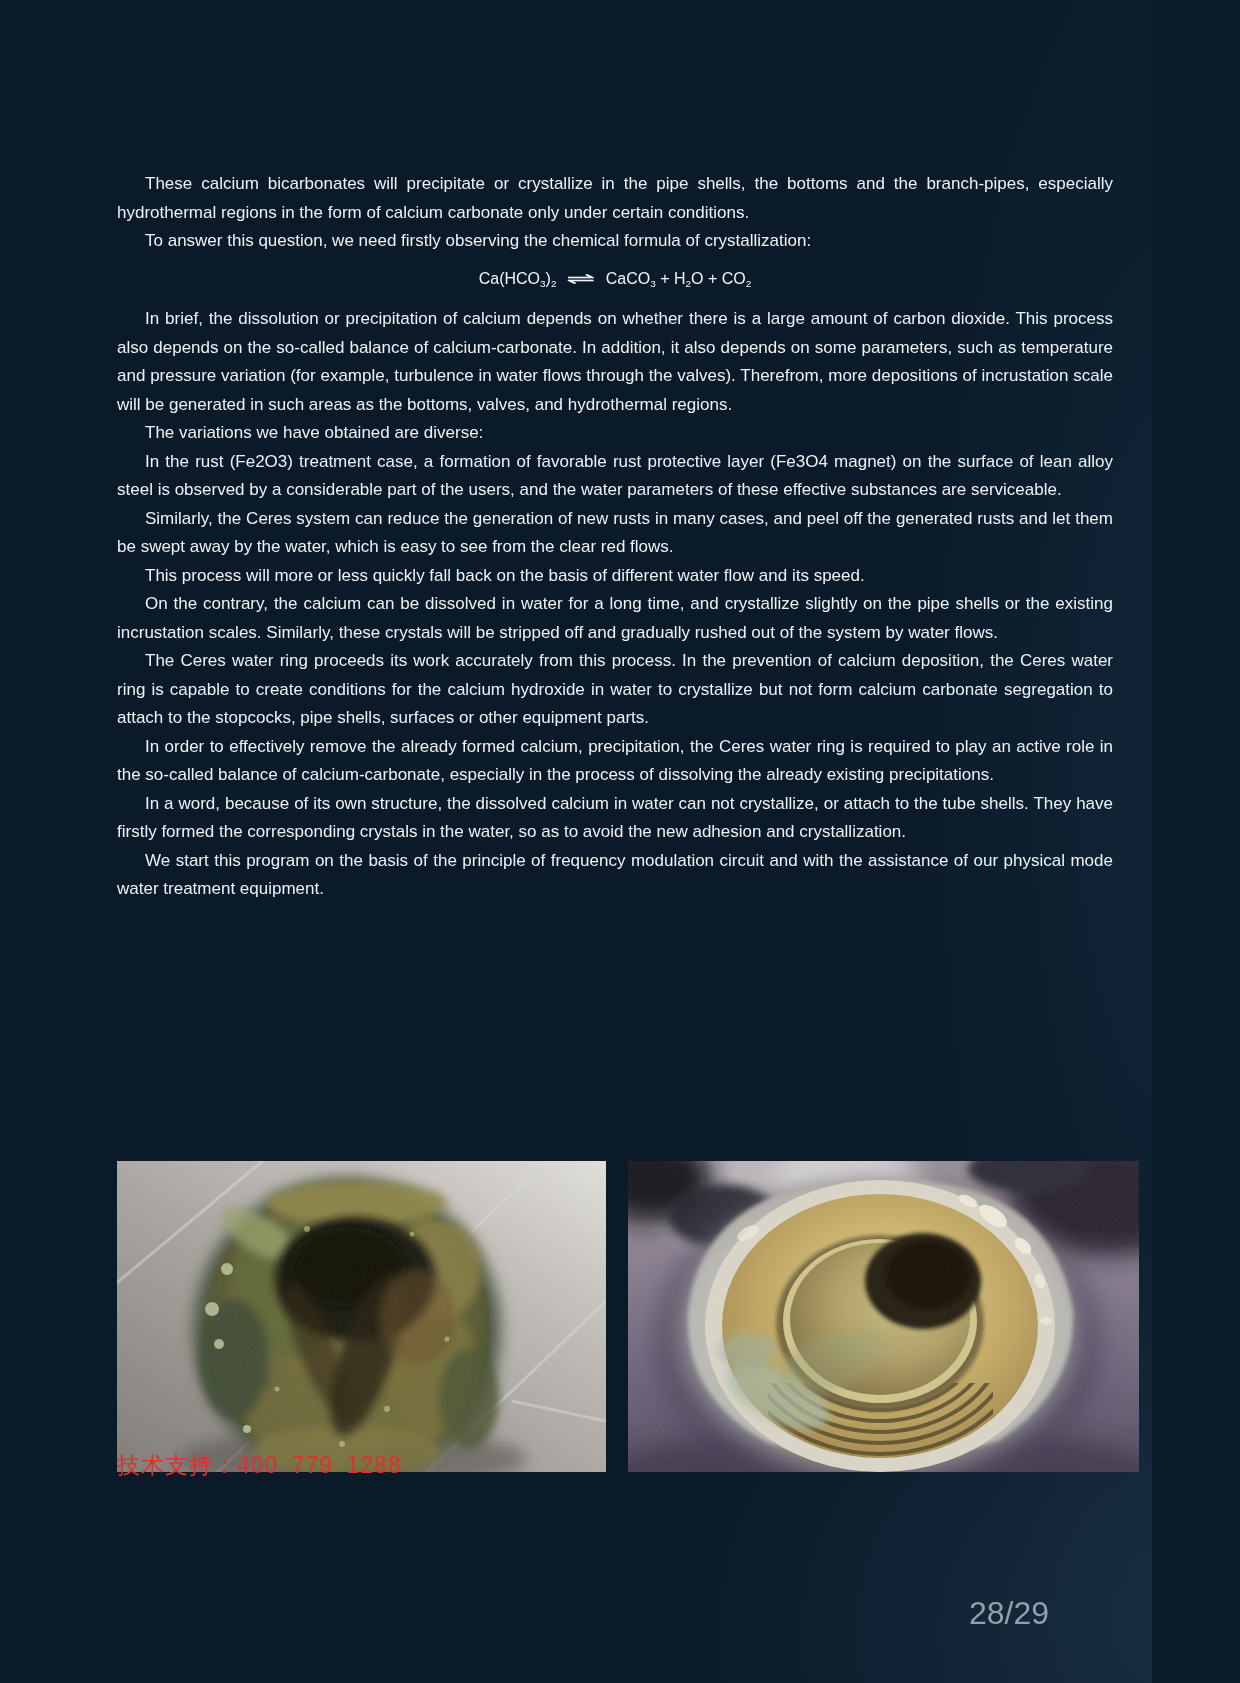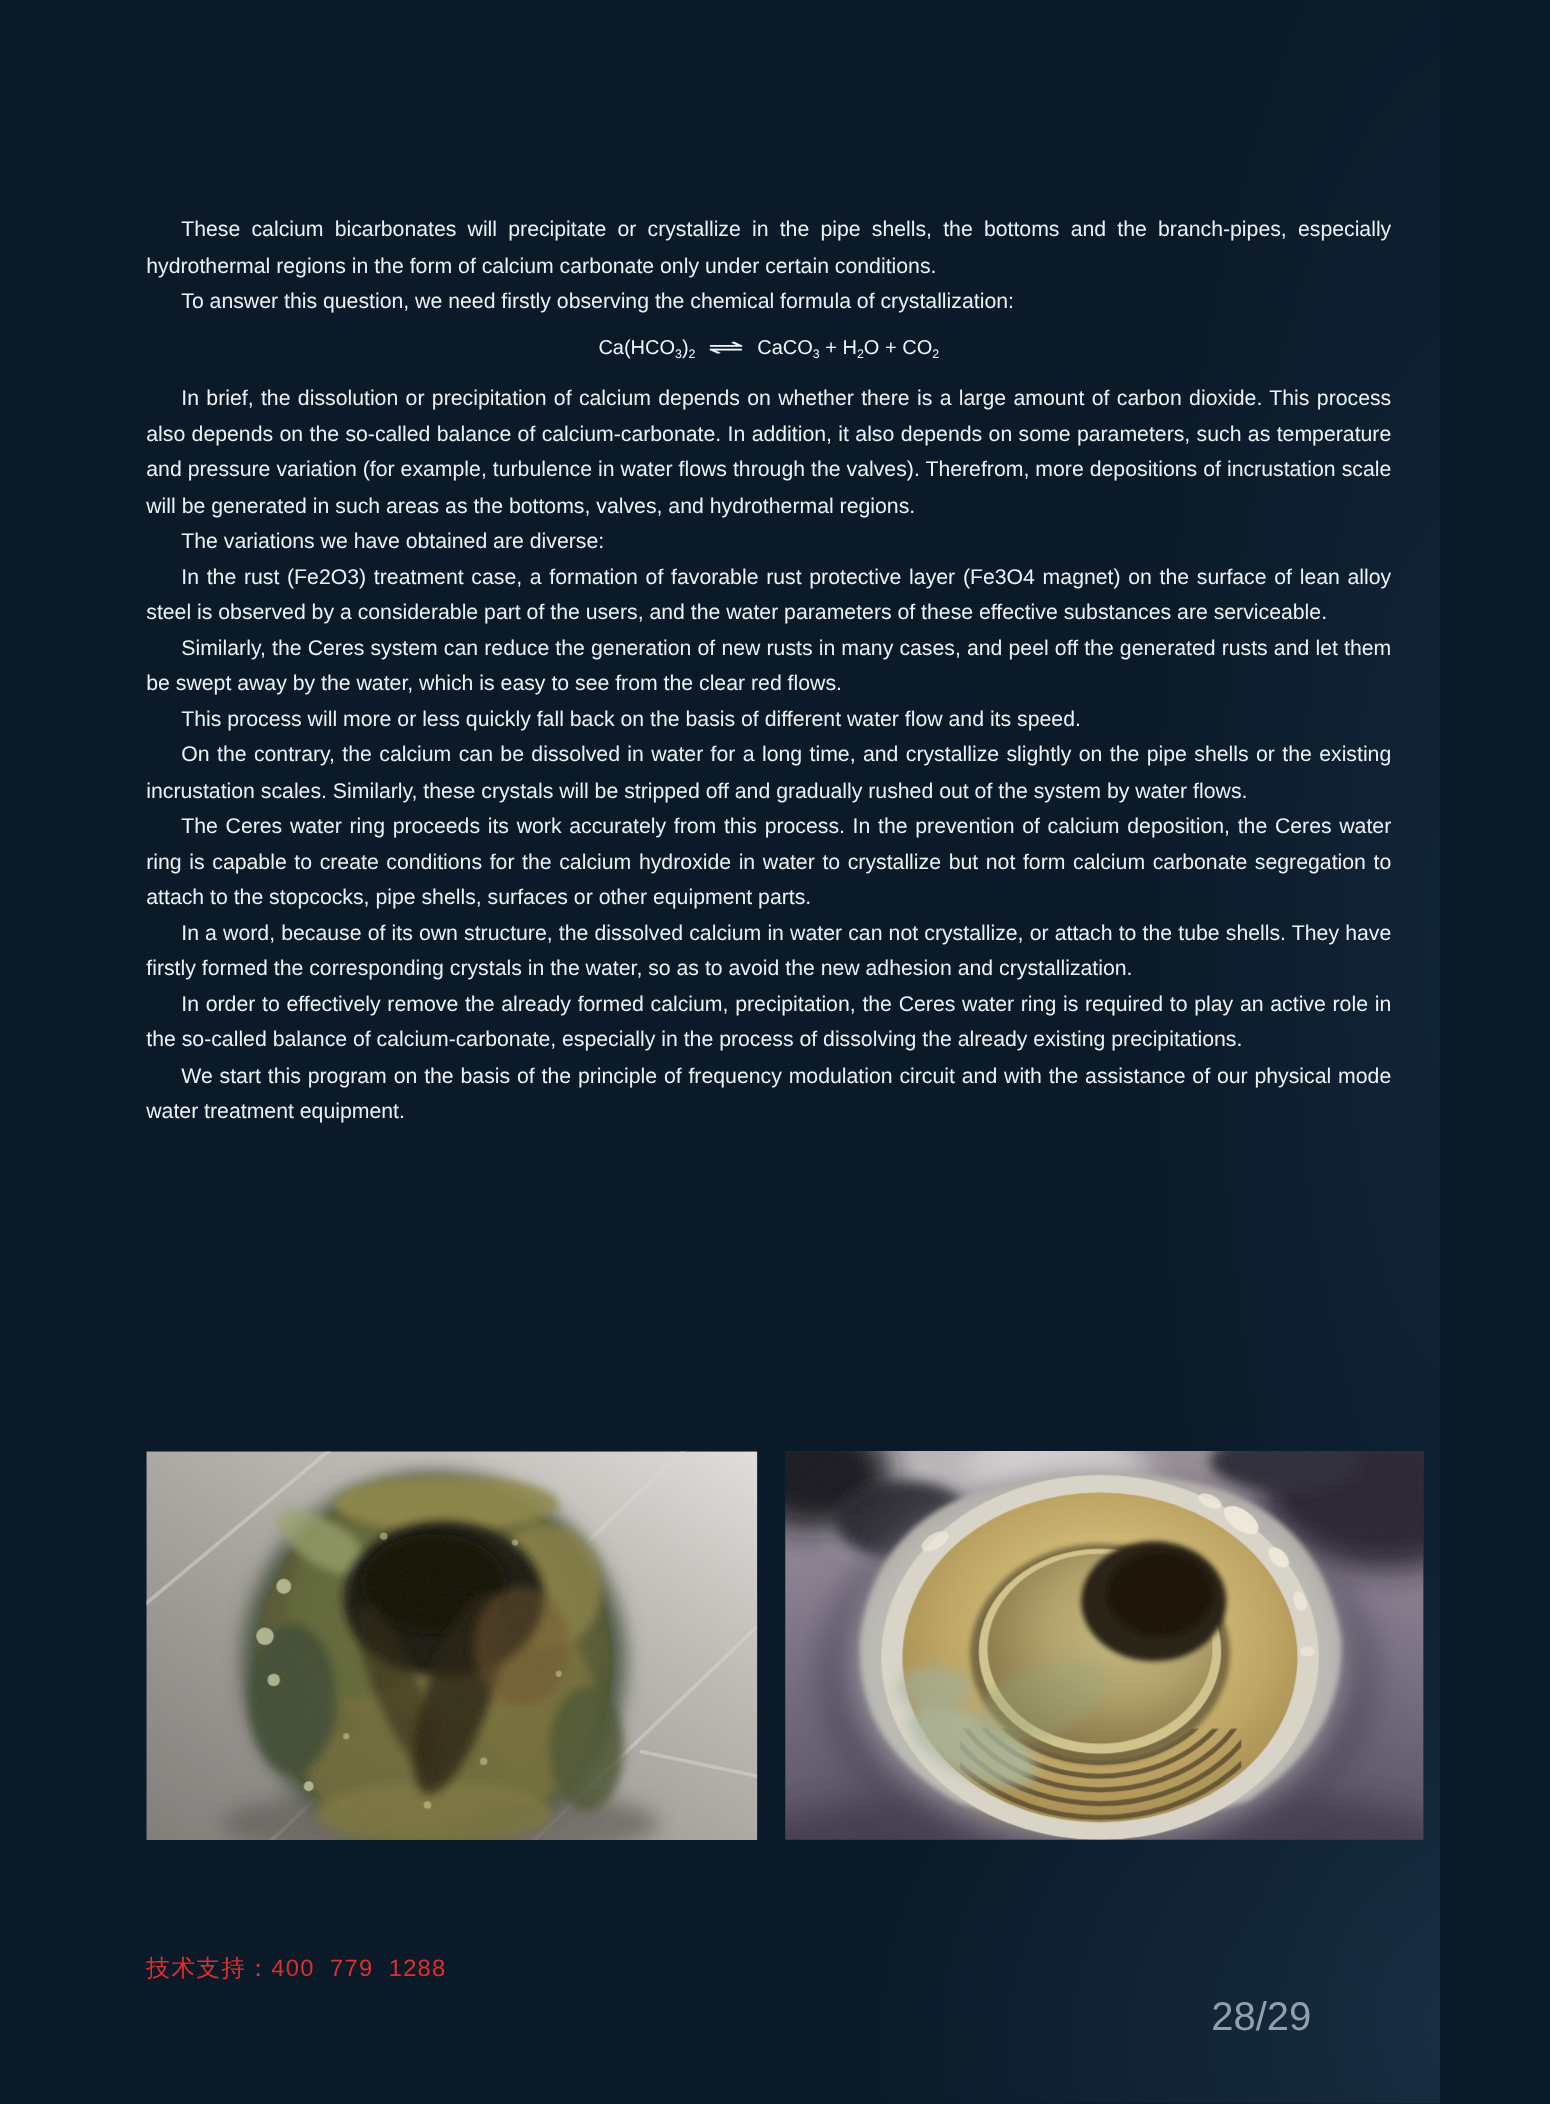--- a/index.html
+++ b/index.html
@@ -46,22 +46,22 @@
     position: absolute;
     left: 117px; top: 1161px;
     width: 1022px; height: 311px;
     display: flex; gap: 22px;
   }
   .photo { width: 489px; height: 311px; overflow: hidden; }
   .photo.right { width: 511px; }
   .photo svg { display: block; }
   .support {
     position: absolute;
-    left: 117px; top: 1562px;
-    font-size: 19px;
+    left: 117px; top: 1450px;
+    font-size: 23px;
     letter-spacing: 1px;
     word-spacing: 6px;
   }
   .page-num {
     position: absolute;
     right: 103px; top: 1595px;
     font-size: 32px;
   }
 </style>
 </head>
@@ -73,22 +73,22 @@
     <p class="para">These calcium bicarbonates will precipitate or crystallize in the pipe shells, the bottoms and the branch-pipes, especially hydrothermal regions in the form of calcium carbonate only under certain conditions.</p>
     <p class="para">To answer this question, we need firstly observing the chemical formula of crystallization:</p>
     <div class="formula"><span>Ca(HCO</span><span class="sub">3</span><span>)</span><span class="sub">2</span><span class="arrow">⇌</span><span>CaCO</span><span class="sub">3</span><span> + H</span><span class="sub">2</span><span>O + CO</span><span class="sub">2</span></div>
     <p class="para">In brief, the dissolution or precipitation of calcium depends on whether there is a large amount of carbon dioxide. This process also depends on the so-called balance of calcium-carbonate. In addition, it also depends on some parameters, such as temperature and pressure variation (for example, turbulence in water flows through the valves). Therefrom, more depositions of incrustation scale will be generated in such areas as the bottoms, valves, and hydrothermal regions.</p>
     <p class="para">The variations we have obtained are diverse:</p>
     <p class="para">In the rust (Fe2O3) treatment case, a formation of favorable rust protective layer (Fe3O4 magnet) on the surface of lean alloy steel is observed by a considerable part of the users, and the water parameters of these effective substances are serviceable.</p>
     <p class="para">Similarly, the Ceres system can reduce the generation of new rusts in many cases, and peel off the generated rusts and let them be swept away by the water, which is easy to see from the clear red flows.</p>
     <p class="para">This process will more or less quickly fall back on the basis of different water flow and its speed.</p>
     <p class="para">On the contrary, the calcium can be dissolved in water for a long time, and crystallize slightly on the pipe shells or the existing incrustation scales. Similarly, these crystals will be stripped off and gradually rushed out of the system by water flows.</p>
     <p class="para">The Ceres water ring proceeds its work accurately from this process. In the prevention of calcium deposition, the Ceres water ring is capable to create conditions for the calcium hydroxide in water to crystallize but not form calcium carbonate segregation to attach to the stopcocks, pipe shells, surfaces or other equipment parts.</p>
+    <p class="para">In order to effectively remove the already formed calcium, precipitation, the Ceres water ring is required to play an active role in the so-called balance of calcium-carbonate, especially in the process of dissolving the already existing precipitations.</p>
     <p class="para">In a word, because of its own structure, the dissolved calcium in water can not crystallize, or attach to the tube shells. They have firstly formed the corresponding crystals in the water, so as to avoid the new adhesion and crystallization.</p>
-    <p class="para">In order to effectively remove the already formed calcium, precipitation, the Ceres water ring is required to play an active role in the so-called balance of calcium-carbonate, especially in the process of dissolving the already existing precipitations.</p>
     <p class="para">We start this program on the basis of the principle of frequency modulation circuit and with the assistance of our physical mode water treatment equipment.</p>
   </div>
 
   <div class="photos">
 
     <div class="photo left" aria-label="corroded scale-filled pipe cross-section on tiled floor">
       <svg width="489" height="311" viewBox="0 0 489 311" xmlns="http://www.w3.org/2000/svg">
         <defs>
           <linearGradient id="tileG" x1="0" y1="1" x2="1" y2="0">
             <stop offset="0" stop-color="#7f7b78"></stop>

